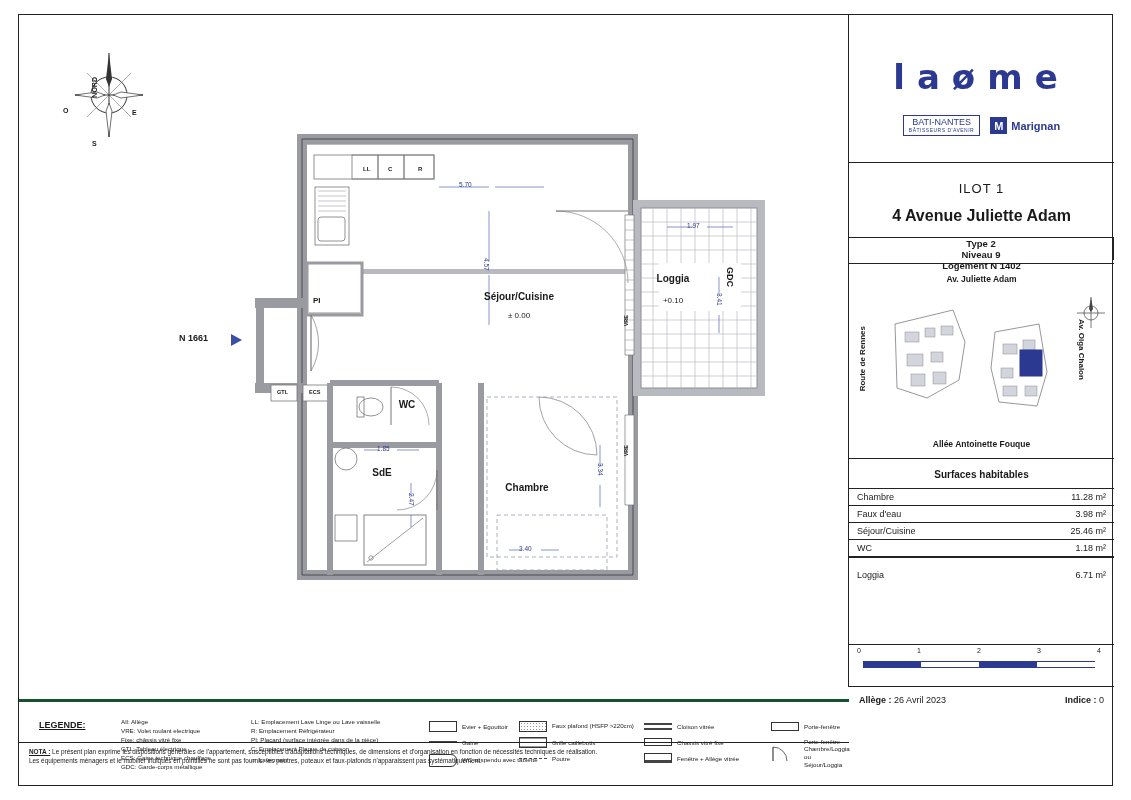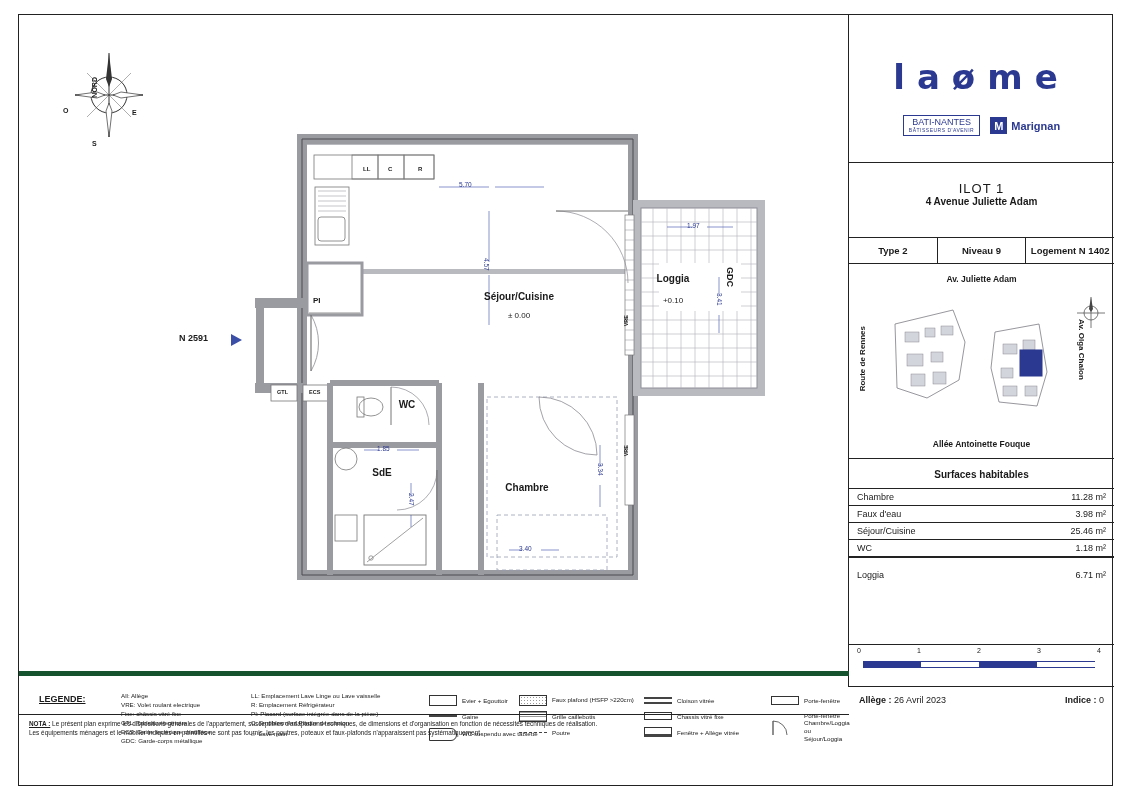--- a/index.html
+++ b/index.html
@@ -17,22 +17,22 @@
     width:1095px; height:772px;
     border:1px solid #222;
     background:#fff;
   }
   
   .plan-area {
     position:absolute; left:0; top:0; width:830px; height:672px;
     border-right:1px solid #222;
   }
   .legend-area {
-    position:absolute; left:0; top:656px; width:830px; height:71px;
-    border-top:5px solid #14532d;
+    position:absolute; left:0; top:684px; width:830px; height:71px;
+    border-top:3px solid #14532d;
   }
   
   .right-panel {
     position:absolute; left:830px; top:0; width:265px; height:771px;
   }
   .rp-block { border-bottom:1px solid #222; }
   .logo-block { height:148px; position:relative; }
   .logo-word {
     position:absolute; left:0; right:0; top:42px;
     text-align:center;
@@ -45,23 +45,23 @@
     border:1px solid #2b3990; color:#2b3990;
     font-size:9px; padding:2px 5px; text-align:center; line-height:1.1;
   }
   .bati small { font-size:5px; letter-spacing:.5px; display:block; }
   .marignan { display:flex; align-items:center; gap:4px; }
   .m-sq { width:17px;height:17px;background:#2b3990;color:#fff;font-size:11px;font-weight:bold;display:flex;align-items:center;justify-content:center; }
   .m-txt { color:#2b3990; font-size:11px; font-weight:bold; }
 
   .ilot-block { height:75px; text-align:center; padding-top:18px; }
   .ilot-title { font-size:13px; letter-spacing:1px; }
-  .ilot-addr { font-size:10px; font-weight:bold; }
-
-  .type-row { display:flex; height:26px; align-items:stretch; }
+  .ilot-addr { font-size:16px; font-weight:bold; margin-top:11px; }
+
+  .type-row { display:flex; height:26px; align-items:stretch;flex-direction:column; }
   .type-row > div {
     flex:1; display:flex; align-items:center; justify-content:center;
     font-size:9.5px; font-weight:bold; border-right:1px solid #222;
   }
   .type-row > div:last-child { border-right:none; }
 
   .situ-block { height:185px; position:relative; }
   .situ-top { text-align:center; font-size:8.5px; font-weight:bold; margin-top:10px; }
   .situ-bottom { position:absolute; bottom:9px; left:0; right:0; text-align:center; font-size:8.5px; font-weight:bold; }
   .situ-left {
@@ -148,21 +148,21 @@
         <polygon points="14,50 36,53 44,50 36,47" fill="#fff" stroke="#333" stroke-width=".7"></polygon>
         <line x1="26" y1="28" x2="70" y2="72" stroke="#333" stroke-width=".4"></line>
         <line x1="70" y1="28" x2="26" y2="72" stroke="#333" stroke-width=".4"></line>
       </svg>
       <div class="compass-label" style="left:30px; top:32px; writing-mode:vertical-rl; transform:rotate(180deg);">NORD</div>
       <div class="compass-label" style="left:31px; top:95px;">S</div>
       <div class="compass-label" style="left:71px; top:64px;">E</div>
       <div class="compass-label" style="left:2px; top:62px;">O</div>
     </div>
 
-    <div class="tag-n1402">N 2591</div>
+    <div class="tag-n1402">N 1661</div>
     <div class="arrow-blue"></div>
 
     <div class="fp">
       <svg width="830" height="672" viewBox="0 0 830 672">
         <g stroke="#6f6f76" fill="none">
 
           <rect x="283" y="124" width="331" height="135" fill="#b9bac0" stroke="none"></rect>
           <rect x="288" y="130" width="321" height="124" fill="#ffffff" stroke="none"></rect>
 
           <path d="M283,124 L614,124 L614,560 L283,560 Z" fill="none" stroke="#9a9aa1" stroke-width="10"></path>

